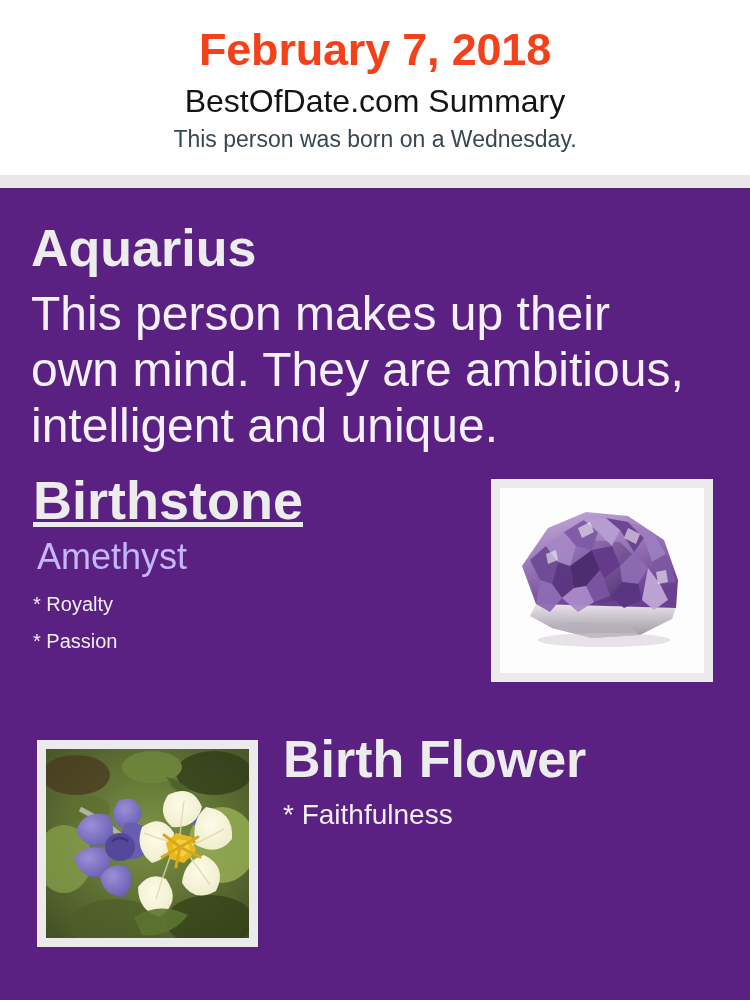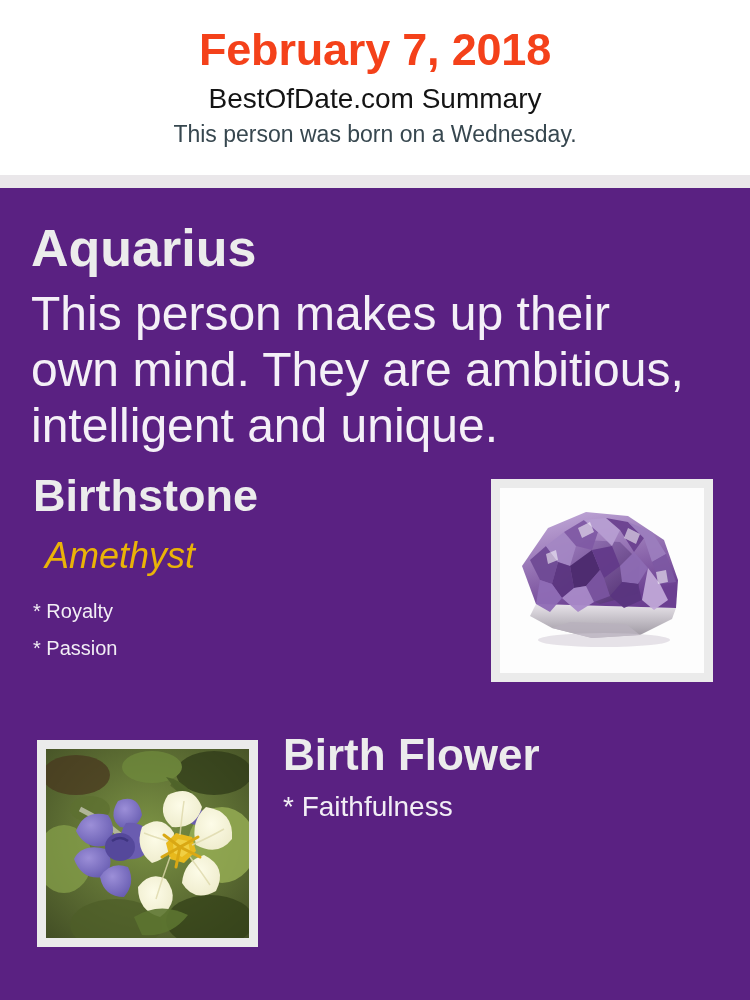--- a/index.html
+++ b/index.html
@@ -37,21 +37,21 @@
     padding-top: 26px;
     font-size: 45px;
     font-weight: bold;
     line-height: 1.08;
     color: #f4411a;
     letter-spacing: -0.2px;
   }
   .header-site {
     margin: 0;
     padding-top: 9px;
-    font-size: 28px;
+    font-size: 32px;
     font-weight: normal;
     line-height: 1.1;
     color: #141414;
   }
   .header-note {
     margin: 0;
     padding-top: 8px;
     font-size: 23px;
     font-weight: normal;
     line-height: 1.1;
@@ -76,25 +76,24 @@
     background: #5a2182;
   }
 
   .section-heading {
     margin: 0;
     font-weight: bold;
     color: #ececec;
     line-height: 1.0;
   }
   .section-sub {
-    margin: 12px;
-    color: #eab308;
+    margin: 4px;
+    color: #c4b5fd;
     font-weight: normal;
     line-height: 1.05;
-    font-style: italic;
   }
   .bullet-list {
     list-style: none;
     margin: 0;
     padding: 0;
   }
   .bullet-list li {
     color: #f2eef5;
     line-height: 1.0;
   }
@@ -119,21 +118,22 @@
   }
 
   
   .stone-text {
     position: absolute;
     left: 33px;
     top: 285px;
     width: 430px;
   }
   .stone-title {
-    font-size: 45px;
+    font-size: 54px;
+    text-decoration: underline;
   }
   .stone-name {
     padding-top: 7px;
     font-size: 36px;
   }
   .stone-bullets {
     padding-top: 14px;
   }
   .stone-bullets li {
     font-size: 20px;
@@ -177,21 +177,21 @@
     background: #5d7b32;
   }
 
   .flower-text {
     position: absolute;
     left: 283px;
     top: 545px;
     width: 450px;
   }
   .flower-title {
-    font-size: 44px;
+    font-size: 52px;
   }
   .flower-name {
     padding-top: 7px;
     font-size: 37px;
   }
   .flower-bullets {
     padding-top: 16px;
   }
   .flower-bullets li {
     font-size: 28px;

